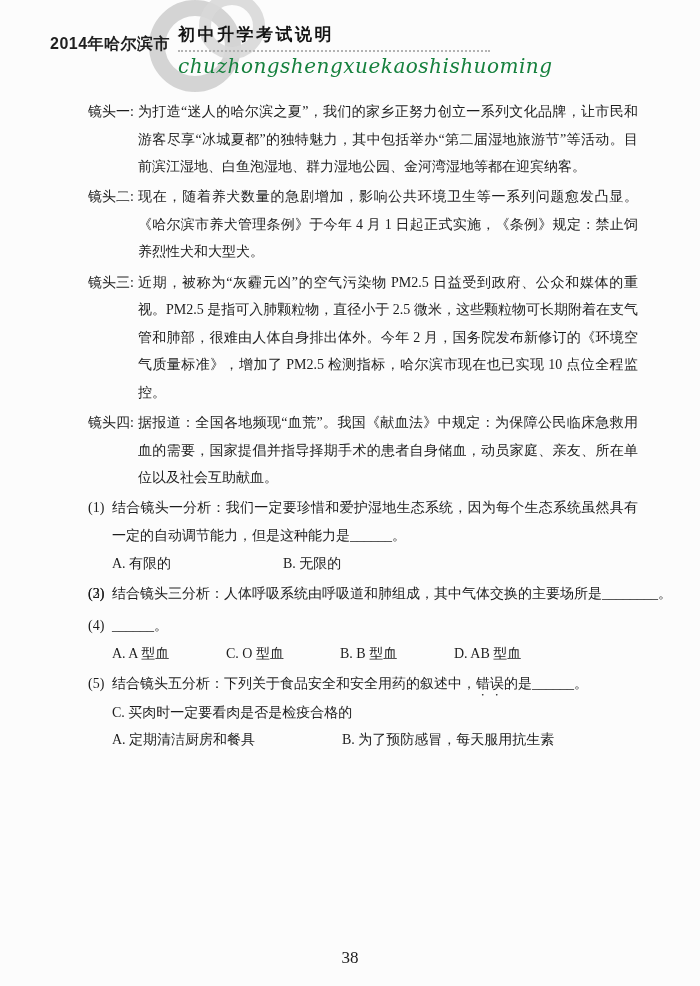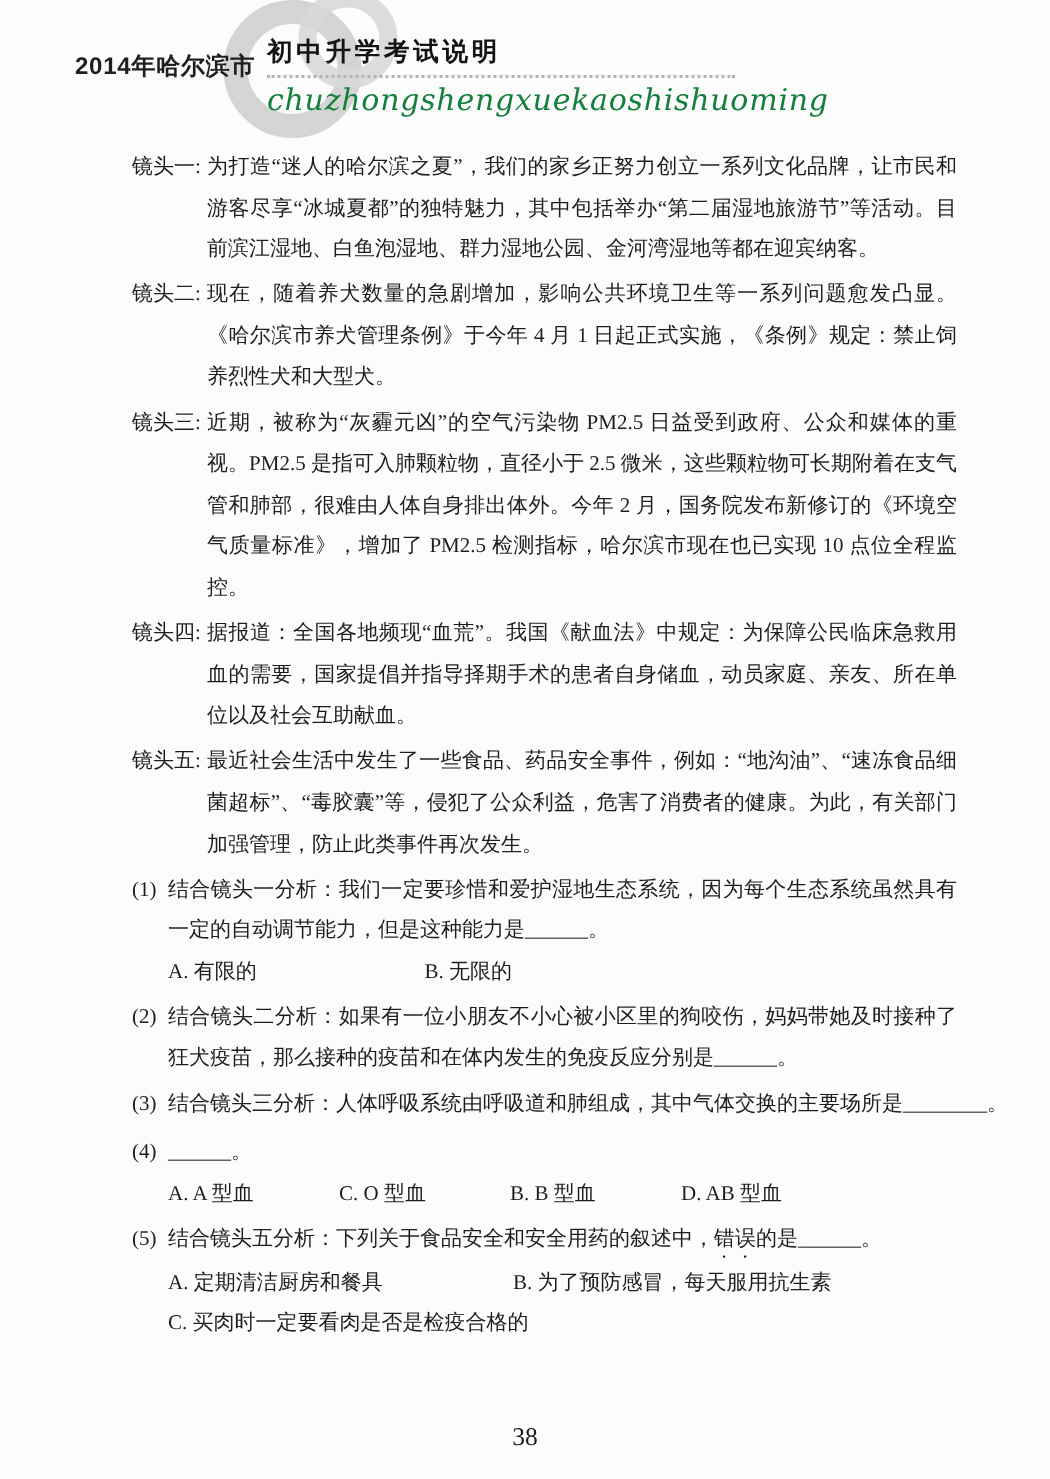--- a/index.html
+++ b/index.html
@@ -106,37 +106,32 @@
       <span>现在，随着养犬数量的急剧增加，影响公共环境卫生等一系列问题愈发凸显。《哈尔滨市养犬管理条例》于今年 4 月 1 日起正式实施，《条例》规定：禁止饲养烈性犬和大型犬。</span>
     </p>
     <p class="scene">
       <span class="scene-label">镜头三:</span>
       <span>近期，被称为“灰霾元凶”的空气污染物 PM2.5 日益受到政府、公众和媒体的重视。PM2.5 是指可入肺颗粒物，直径小于 2.5 微米，这些颗粒物可长期附着在支气管和肺部，很难由人体自身排出体外。今年 2 月，国务院发布新修订的《环境空气质量标准》，增加了 PM2.5 检测指标，哈尔滨市现在也已实现 10 点位全程监控。</span>
     </p>
     <p class="scene">
       <span class="scene-label">镜头四:</span>
       <span>据报道：全国各地频现“血荒”。我国《献血法》中规定：为保障公民临床急救用血的需要，国家提倡并指导择期手术的患者自身储血，动员家庭、亲友、所在单位以及社会互助献血。</span>
     </p>
-    <p class="scene">
-      <span class="scene-label">镜头五:</span>
-      <span>最近社会生活中发生了一些食品、药品安全事件，例如：“地沟油”、“速冻食品细菌超标”、“毒胶囊”等，侵犯了公众利益，危害了消费者的健康。为此，有关部门加强管理，防止此类事件再次发生。</span>
-    </p>
 
     <div class="question">
       <span class="qnum">(1)</span>
       <p class="qtext">结合镜头一分析：我们一定要珍惜和爱护湿地生态系统，因为每个生态系统虽然具有一定的自动调节能力，但是这种能力是______。</p>
       <div class="opts">
         <span class="opt opt-2">A. 有限的</span>
         <span class="opt">B. 无限的</span>
       </div>
     </div>
 
     <div class="question">
       <span class="qnum">(2)</span>
-      <p class="qtext">结合镜头二分析：如果有一位小朋友不小心被小区里的狗咬伤，妈妈带她及时接种了狂犬疫苗，那么接种的疫苗和在体内发生的免疫反应分别是______。</p>
     </div>
 
     <div class="question">
       <span class="qnum">(3)</span>
       <p class="qtext oneline">结合镜头三分析：人体呼吸系统由呼吸道和肺组成，其中气体交换的主要场所是________。</p>
     </div>
 
     <div class="question">
       <span class="qnum">(4)</span>
       <p class="qtext blankline">______。</p>
@@ -145,25 +140,25 @@
         <span class="opt opt-4">C. O 型血</span>
         <span class="opt opt-4">B. B 型血</span>
         <span class="opt">D. AB 型血</span>
       </div>
     </div>
 
     <div class="question">
       <span class="qnum">(5)</span>
       <p class="qtext"><span>结合镜头五分析：下列关于食品安全和安全用药的叙述中，</span><span class="emph">错误</span><span>的是______。</span></p>
       <div class="opts">
+        <span class="opt">C. 买肉时一定要看肉是否是检疫合格的</span>
+      </div>
+      <div class="opts">
         <span class="opt opt-a5">A. 定期清洁厨房和餐具</span>
         <span class="opt">B. 为了预防感冒，每天服用抗生素</span>
-      </div>
-      <div class="opts">
-        <span class="opt">C. 买肉时一定要看肉是否是检疫合格的</span>
       </div>
     </div>
 
   </div>
 
   <div class="footer-pagenum">38</div>
 
 </div>
 
 </body></html>

